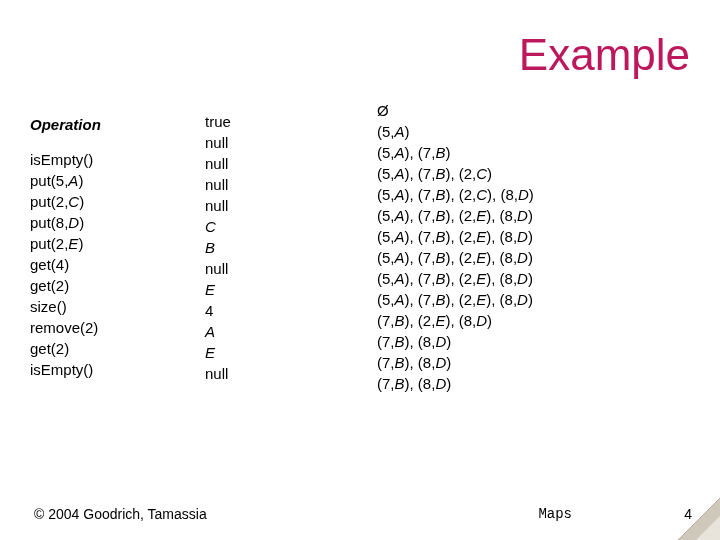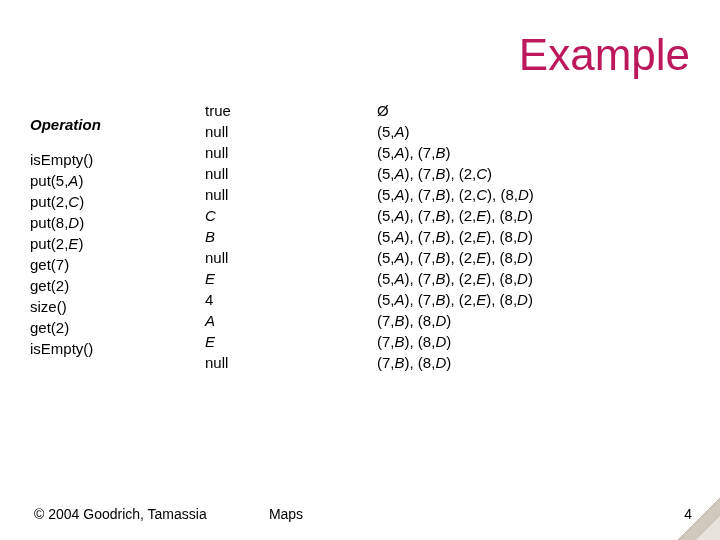--- a/index.html
+++ b/index.html
@@ -68,22 +68,23 @@
   }
   .copyright {
     position: absolute;
     left: 34px;
     bottom: 0;
   }
   .center-label {
     position: absolute;
     left: 0;
     width: 572px;
-    text-align: center;
+    text-align: right;
     bottom: 0;
+    font-family: Liberation Mono, monospace;
   }
   .pagenum {
     position: absolute;
     right: 28px;
     bottom: 0;
   }
   .corner {
     position: absolute;
     right: 0;
     bottom: 0;
@@ -103,23 +104,24 @@
   <div class="columns">
 
     <div class="col col-op">
       <div class="col-header">Operation</div>
       <div id="col-op-body">
           <div class="cell">isEmpty()</div>
           <div class="cell"><span>put(5,</span><span class="ital">A</span><span>)</span></div>
           <div class="cell"><span>put(2,</span><span class="ital">C</span><span>)</span></div>
           <div class="cell"><span>put(8,</span><span class="ital">D</span><span>)</span></div>
           <div class="cell"><span>put(2,</span><span class="ital">E</span><span>)</span></div>
-          <div class="cell">get(7)</div>
+          <div class="cell">get(4)</div>
           <div class="cell">get(2)</div>
           <div class="cell">size()</div>
+          <div class="cell">remove(2)</div>
           <div class="cell">get(2)</div>
           <div class="cell">isEmpty()</div>
         </div>
     </div>
 
     <div class="col col-out">
       <div id="col-out-body">
           <div class="cell">true</div>
           <div class="cell">null</div>
           <div class="cell">null</div>
@@ -141,20 +143,21 @@
           <div class="cell">Ø</div>
           <div class="cell">(5,<span class="ital">A</span>)</div>
           <div class="cell">(5,<span class="ital">A</span>), (7,<span class="ital">B</span>)</div>
           <div class="cell">(5,<span class="ital">A</span>), (7,<span class="ital">B</span>), (2,<span class="ital">C</span>)</div>
           <div class="cell">(5,<span class="ital">A</span>), (7,<span class="ital">B</span>), (2,<span class="ital">C</span>), (8,<span class="ital">D</span>)</div>
           <div class="cell">(5,<span class="ital">A</span>), (7,<span class="ital">B</span>), (2,<span class="ital">E</span>), (8,<span class="ital">D</span>)</div>
           <div class="cell">(5,<span class="ital">A</span>), (7,<span class="ital">B</span>), (2,<span class="ital">E</span>), (8,<span class="ital">D</span>)</div>
           <div class="cell">(5,<span class="ital">A</span>), (7,<span class="ital">B</span>), (2,<span class="ital">E</span>), (8,<span class="ital">D</span>)</div>
           <div class="cell">(5,<span class="ital">A</span>), (7,<span class="ital">B</span>), (2,<span class="ital">E</span>), (8,<span class="ital">D</span>)</div>
           <div class="cell">(5,<span class="ital">A</span>), (7,<span class="ital">B</span>), (2,<span class="ital">E</span>), (8,<span class="ital">D</span>)</div>
+          <div class="cell">(7,<span class="ital">B</span>), (2,<span class="ital">E</span>), (8,<span class="ital">D</span>)</div>
           <div class="cell">(7,<span class="ital">B</span>), (8,<span class="ital">D</span>)</div>
           <div class="cell">(7,<span class="ital">B</span>), (8,<span class="ital">D</span>)</div>
           <div class="cell">(7,<span class="ital">B</span>), (8,<span class="ital">D</span>)</div>
         </div>
     </div>
 
   </div>
 
   <div class="footer">
     <span class="copyright">© 2004 Goodrich, Tamassia</span>

